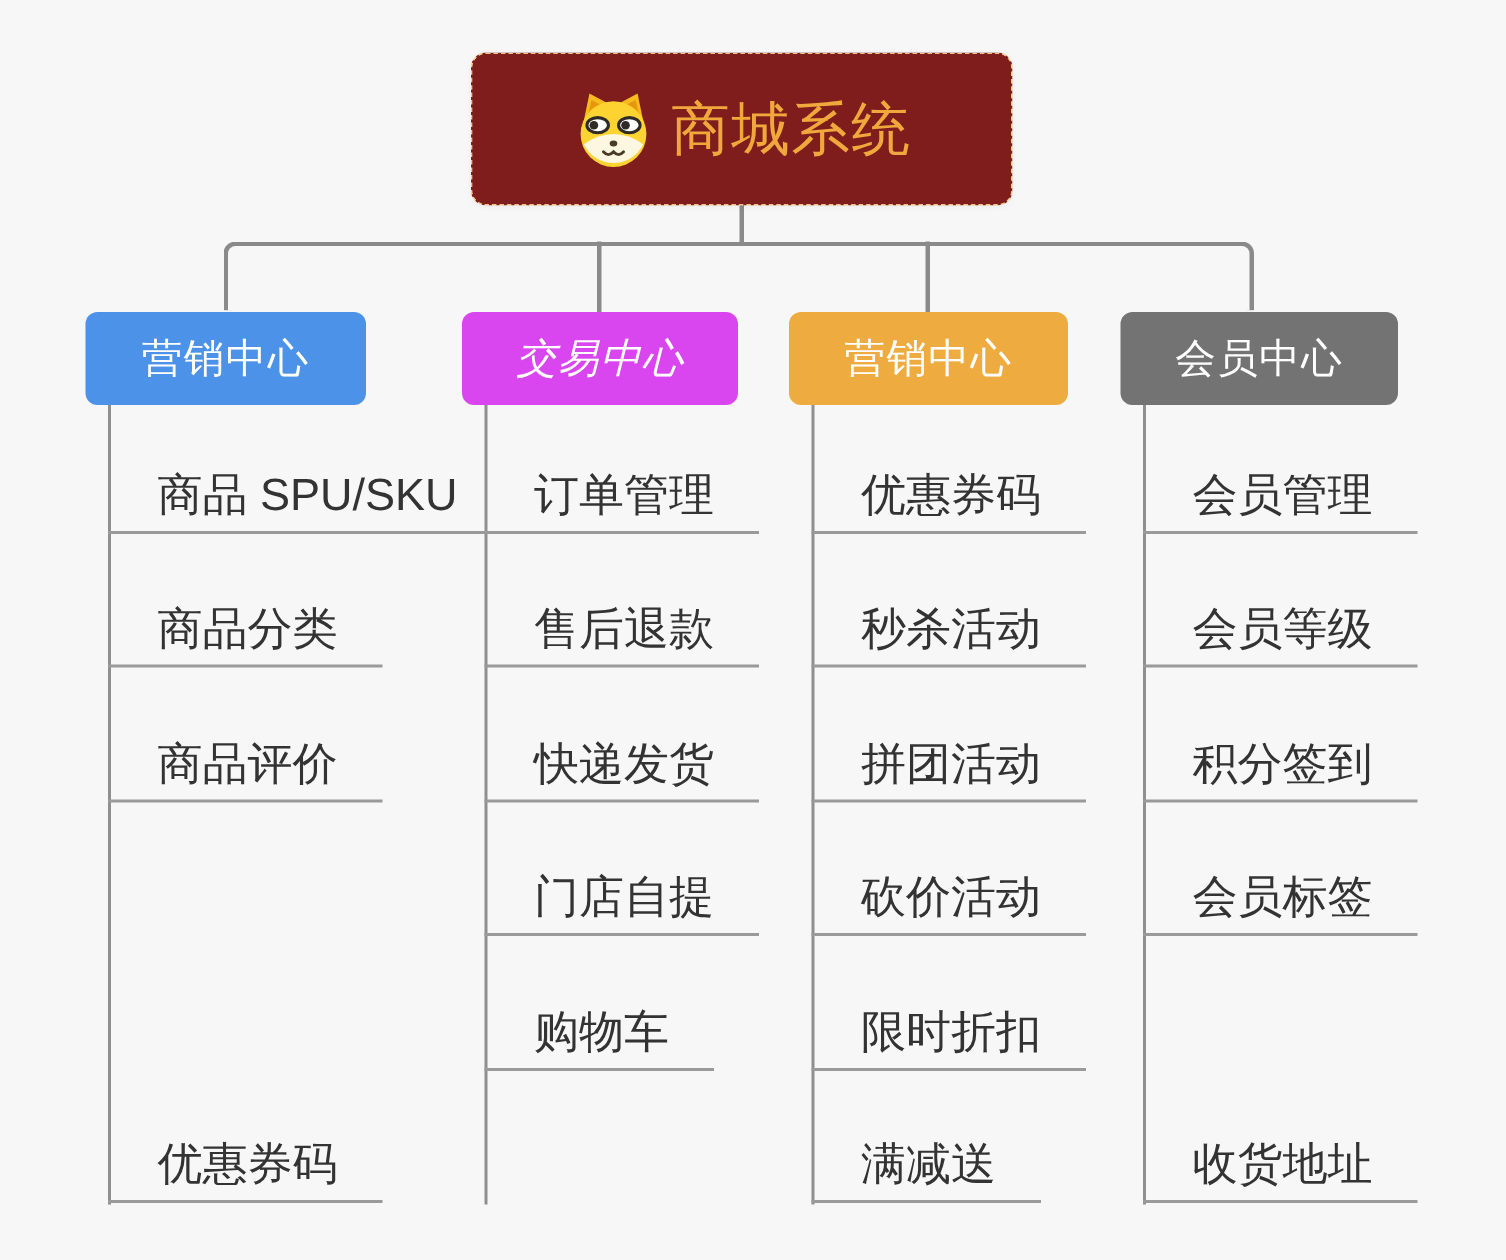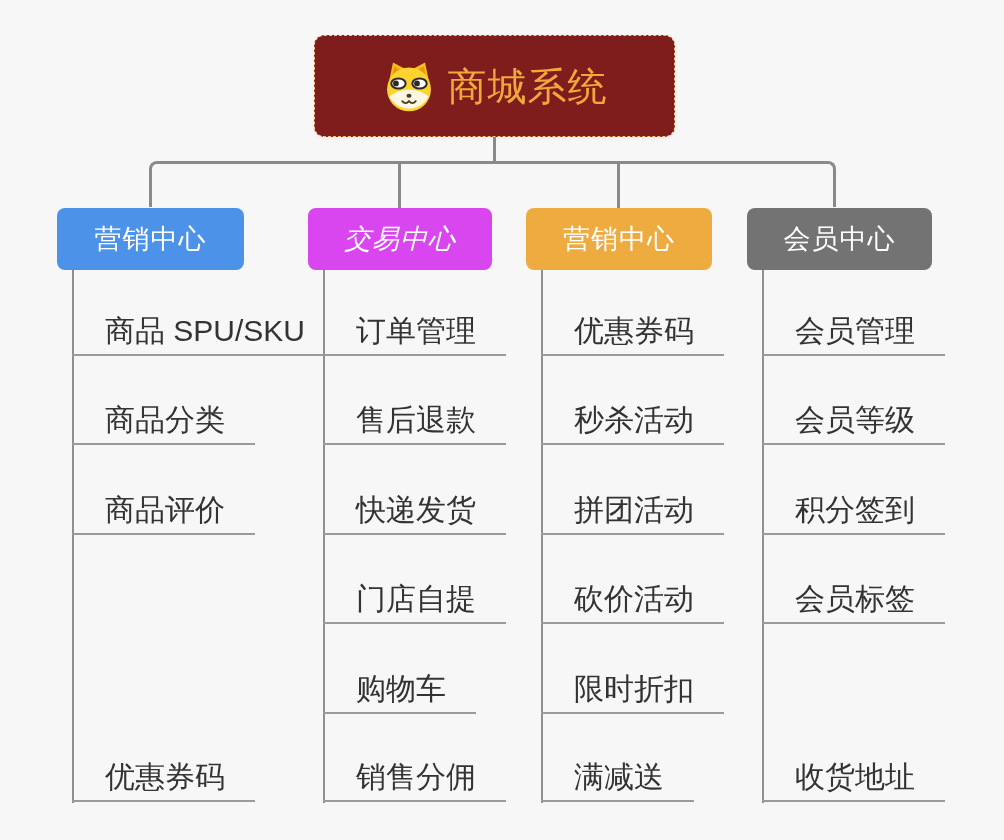--- a/index.html
+++ b/index.html
@@ -126,21 +126,20 @@
     <div class="item r2">商品评价</div>
     <div class="item r5">优惠券码</div>
   </div>
 
   <div class="col col-1">
     <div class="item r0">订单管理</div>
     <div class="item r1">售后退款</div>
     <div class="item r2">快递发货</div>
     <div class="item r3">门店自提</div>
     <div class="item r4">购物车</div>
-    <div class="item r5">销售分佣</div>
   </div>
 
   <div class="col col-2">
     <div class="item r0">优惠券码</div>
     <div class="item r1">秒杀活动</div>
     <div class="item r2">拼团活动</div>
     <div class="item r3">砍价活动</div>
     <div class="item r4">限时折扣</div>
     <div class="item r5">满减送</div>
   </div>

